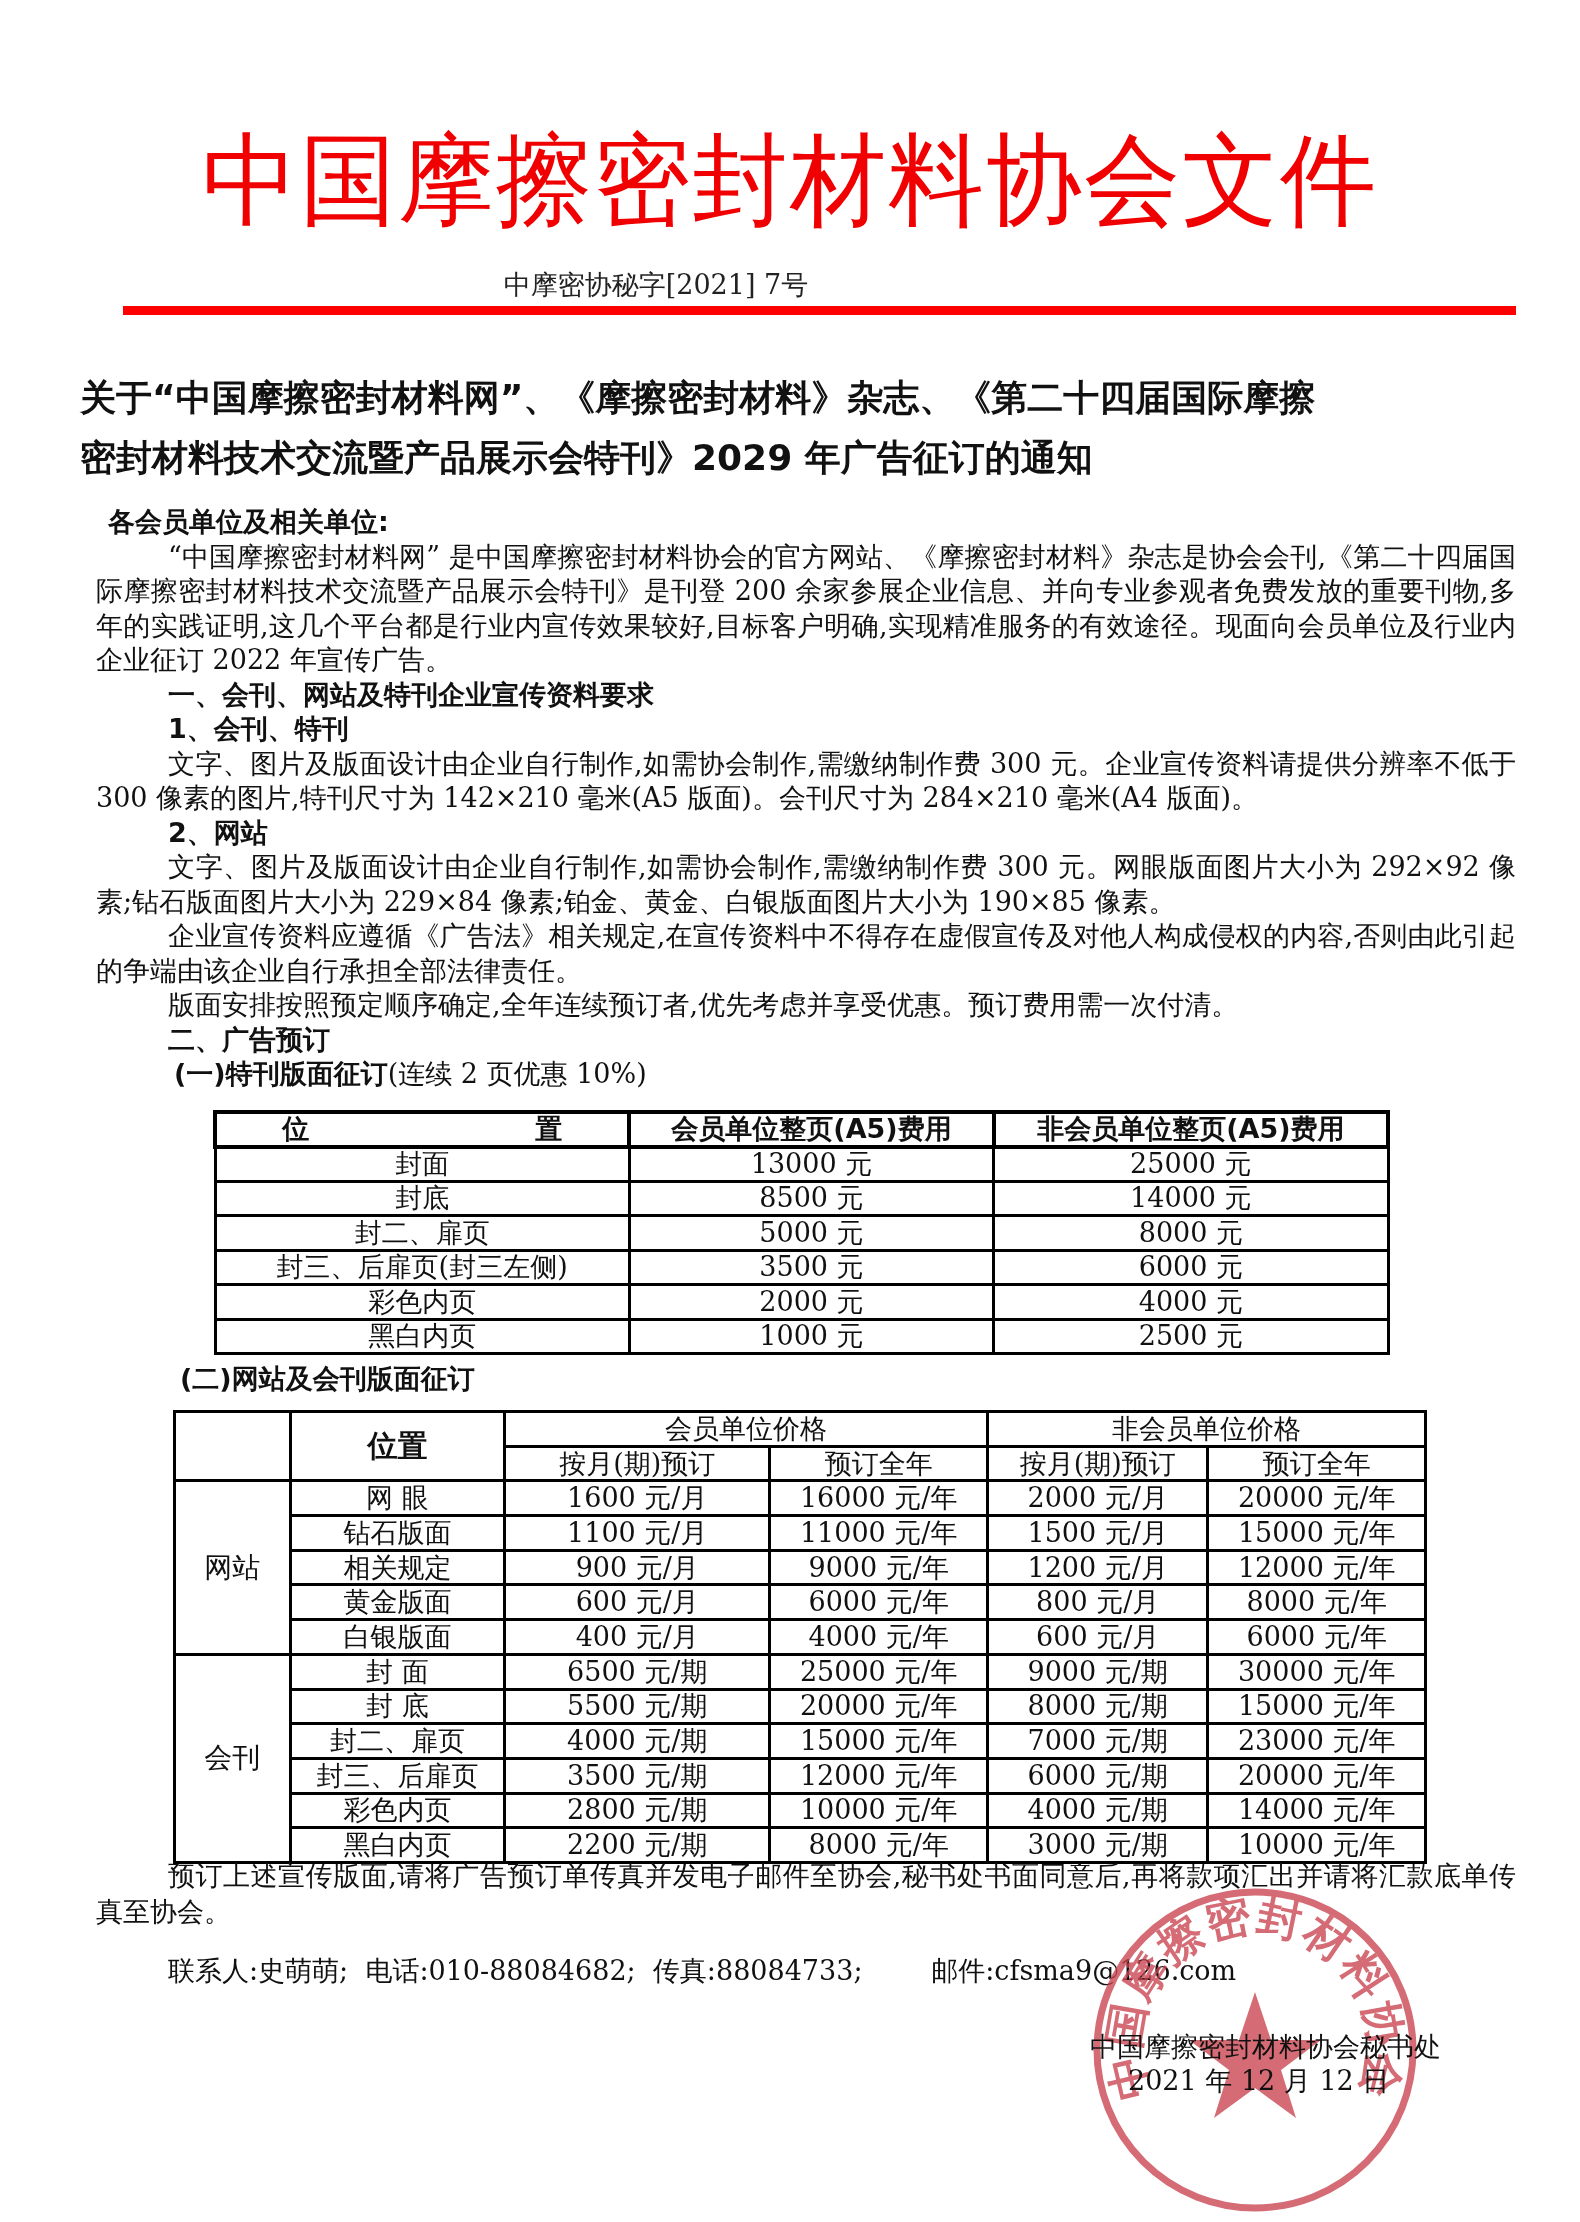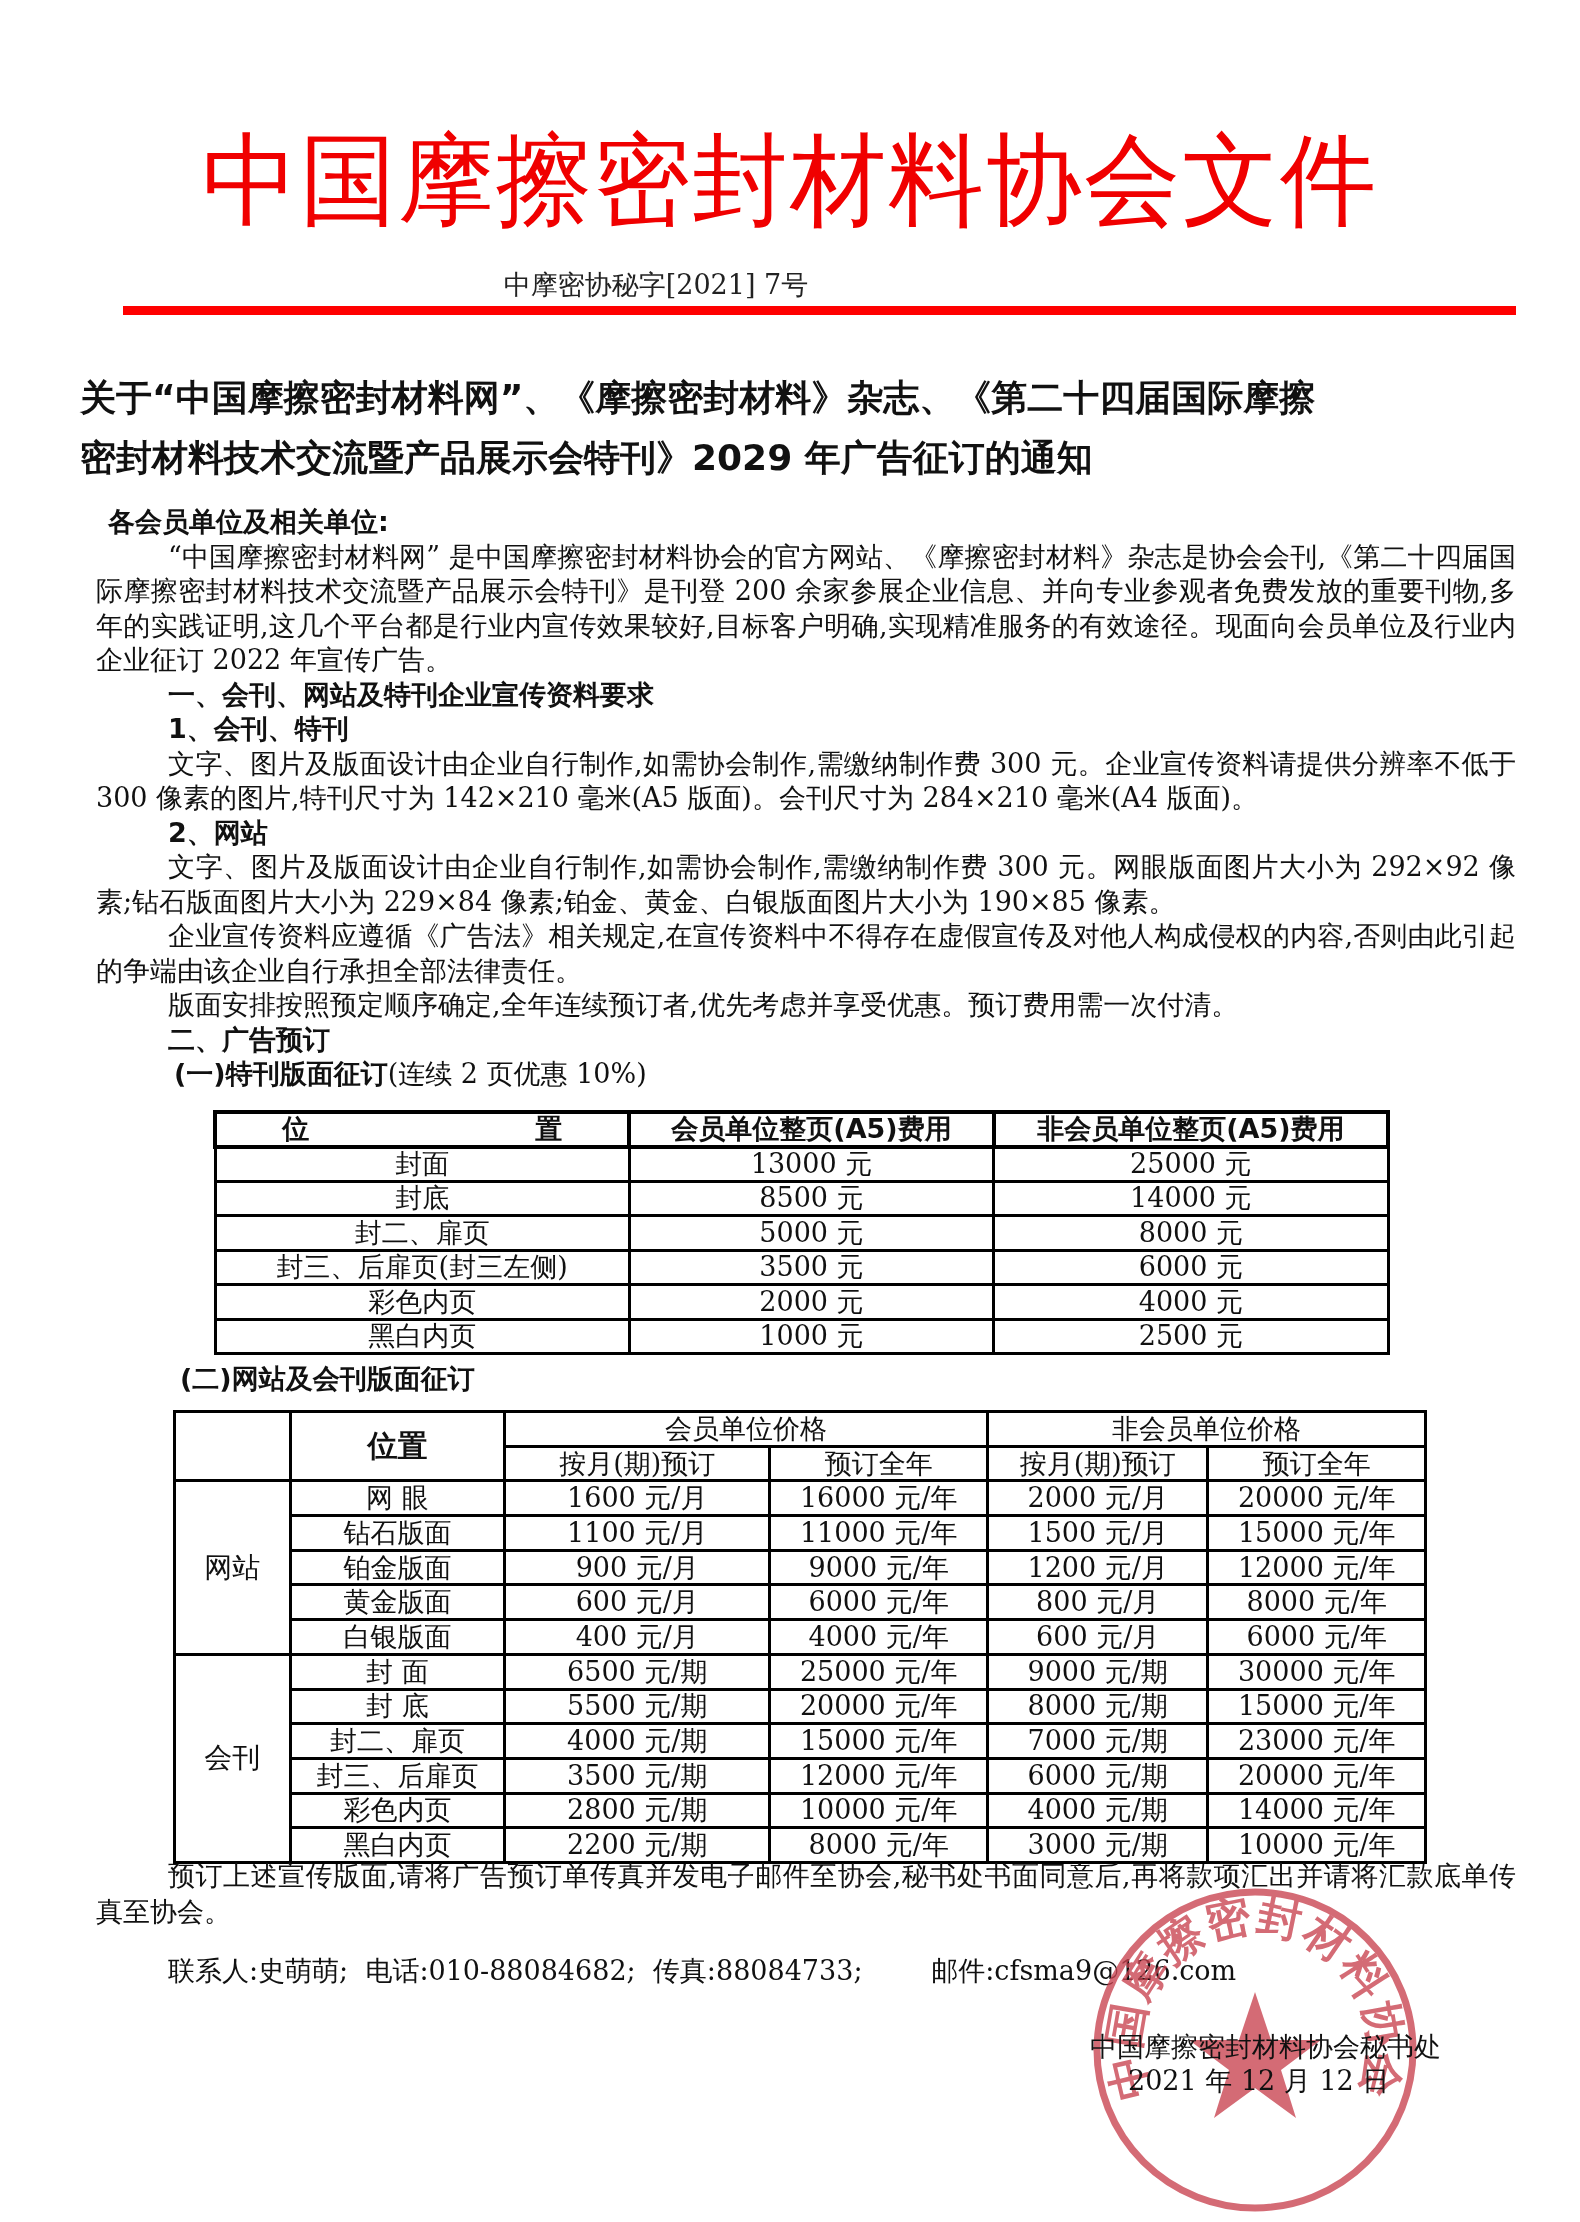--- a/index.html
+++ b/index.html
@@ -171,21 +171,21 @@
         <td>20000 元/年</td>
       </tr>
       <tr>
         <td>钻石版面</td>
         <td>1100 元/月</td>
         <td>11000 元/年</td>
         <td>1500 元/月</td>
         <td>15000 元/年</td>
       </tr>
       <tr>
-        <td>铂金版面</td>
+        <td>相关规定</td>
         <td>900 元/月</td>
         <td>9000 元/年</td>
         <td>1200 元/月</td>
         <td>12000 元/年</td>
       </tr>
       <tr>
         <td>黄金版面</td>
         <td>600 元/月</td>
         <td>6000 元/年</td>
         <td>800 元/月</td>

